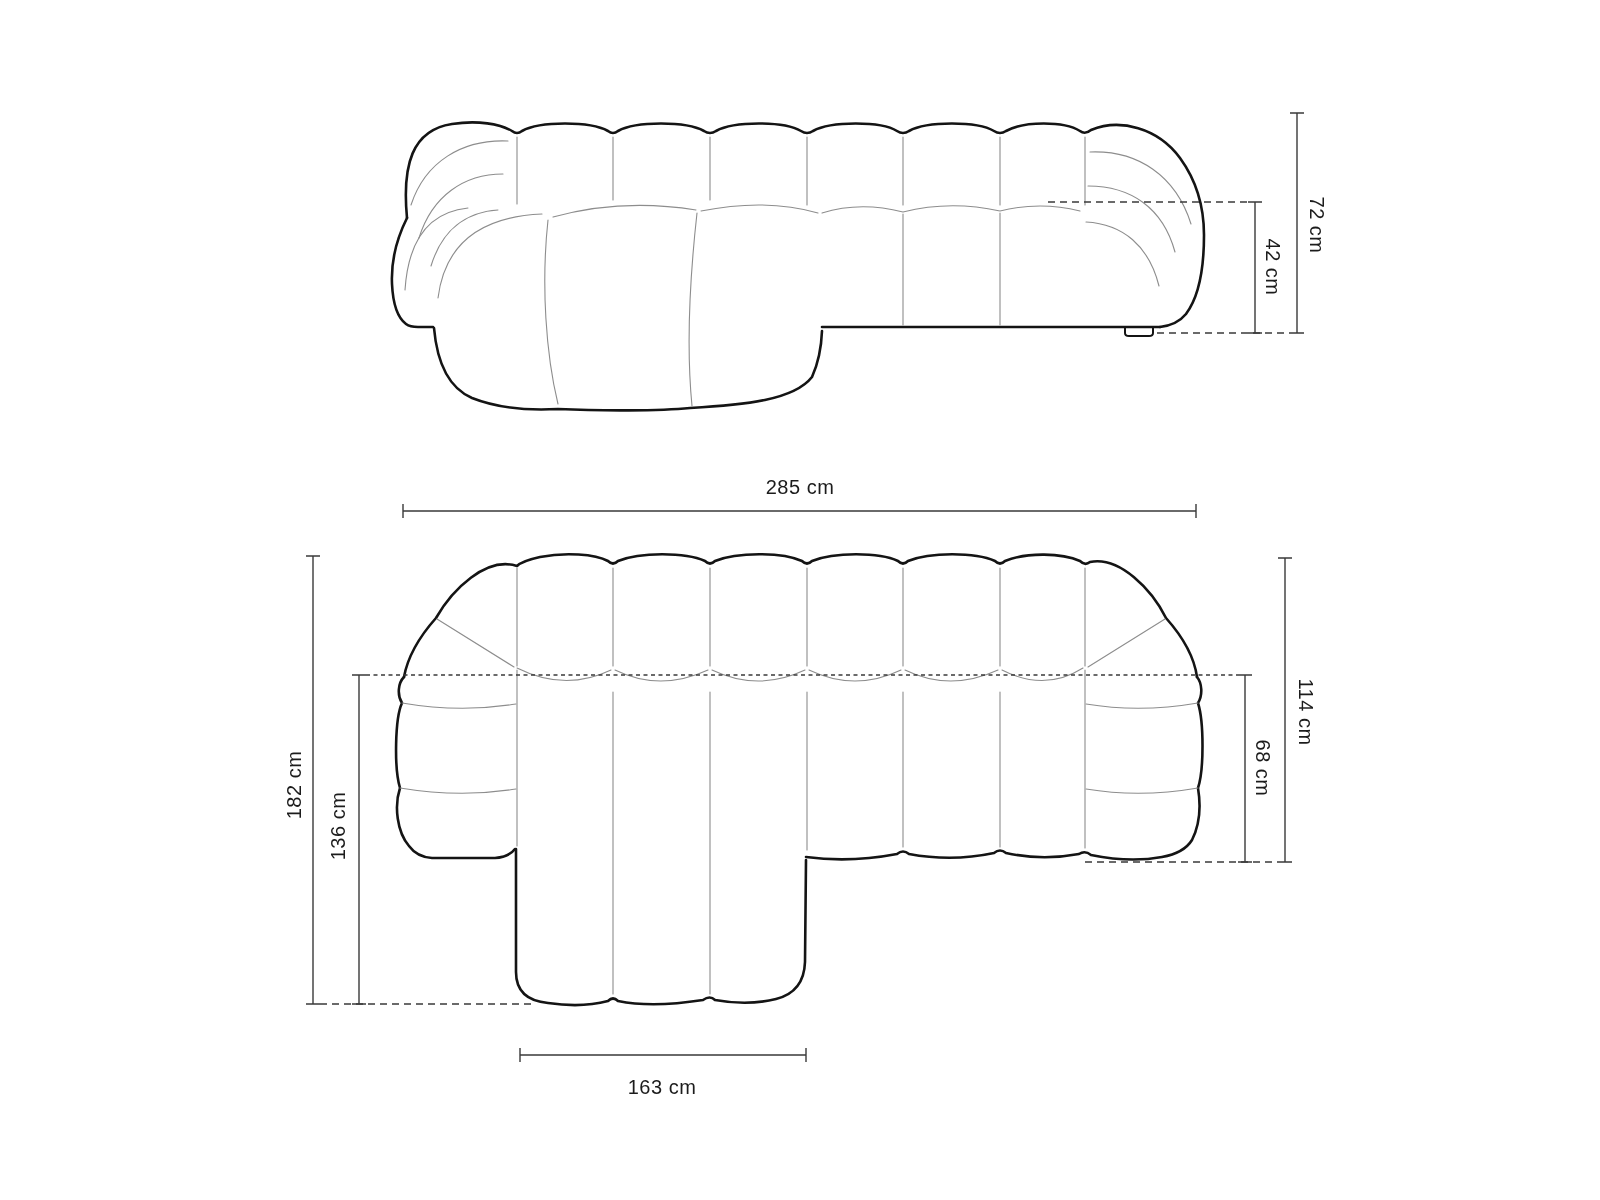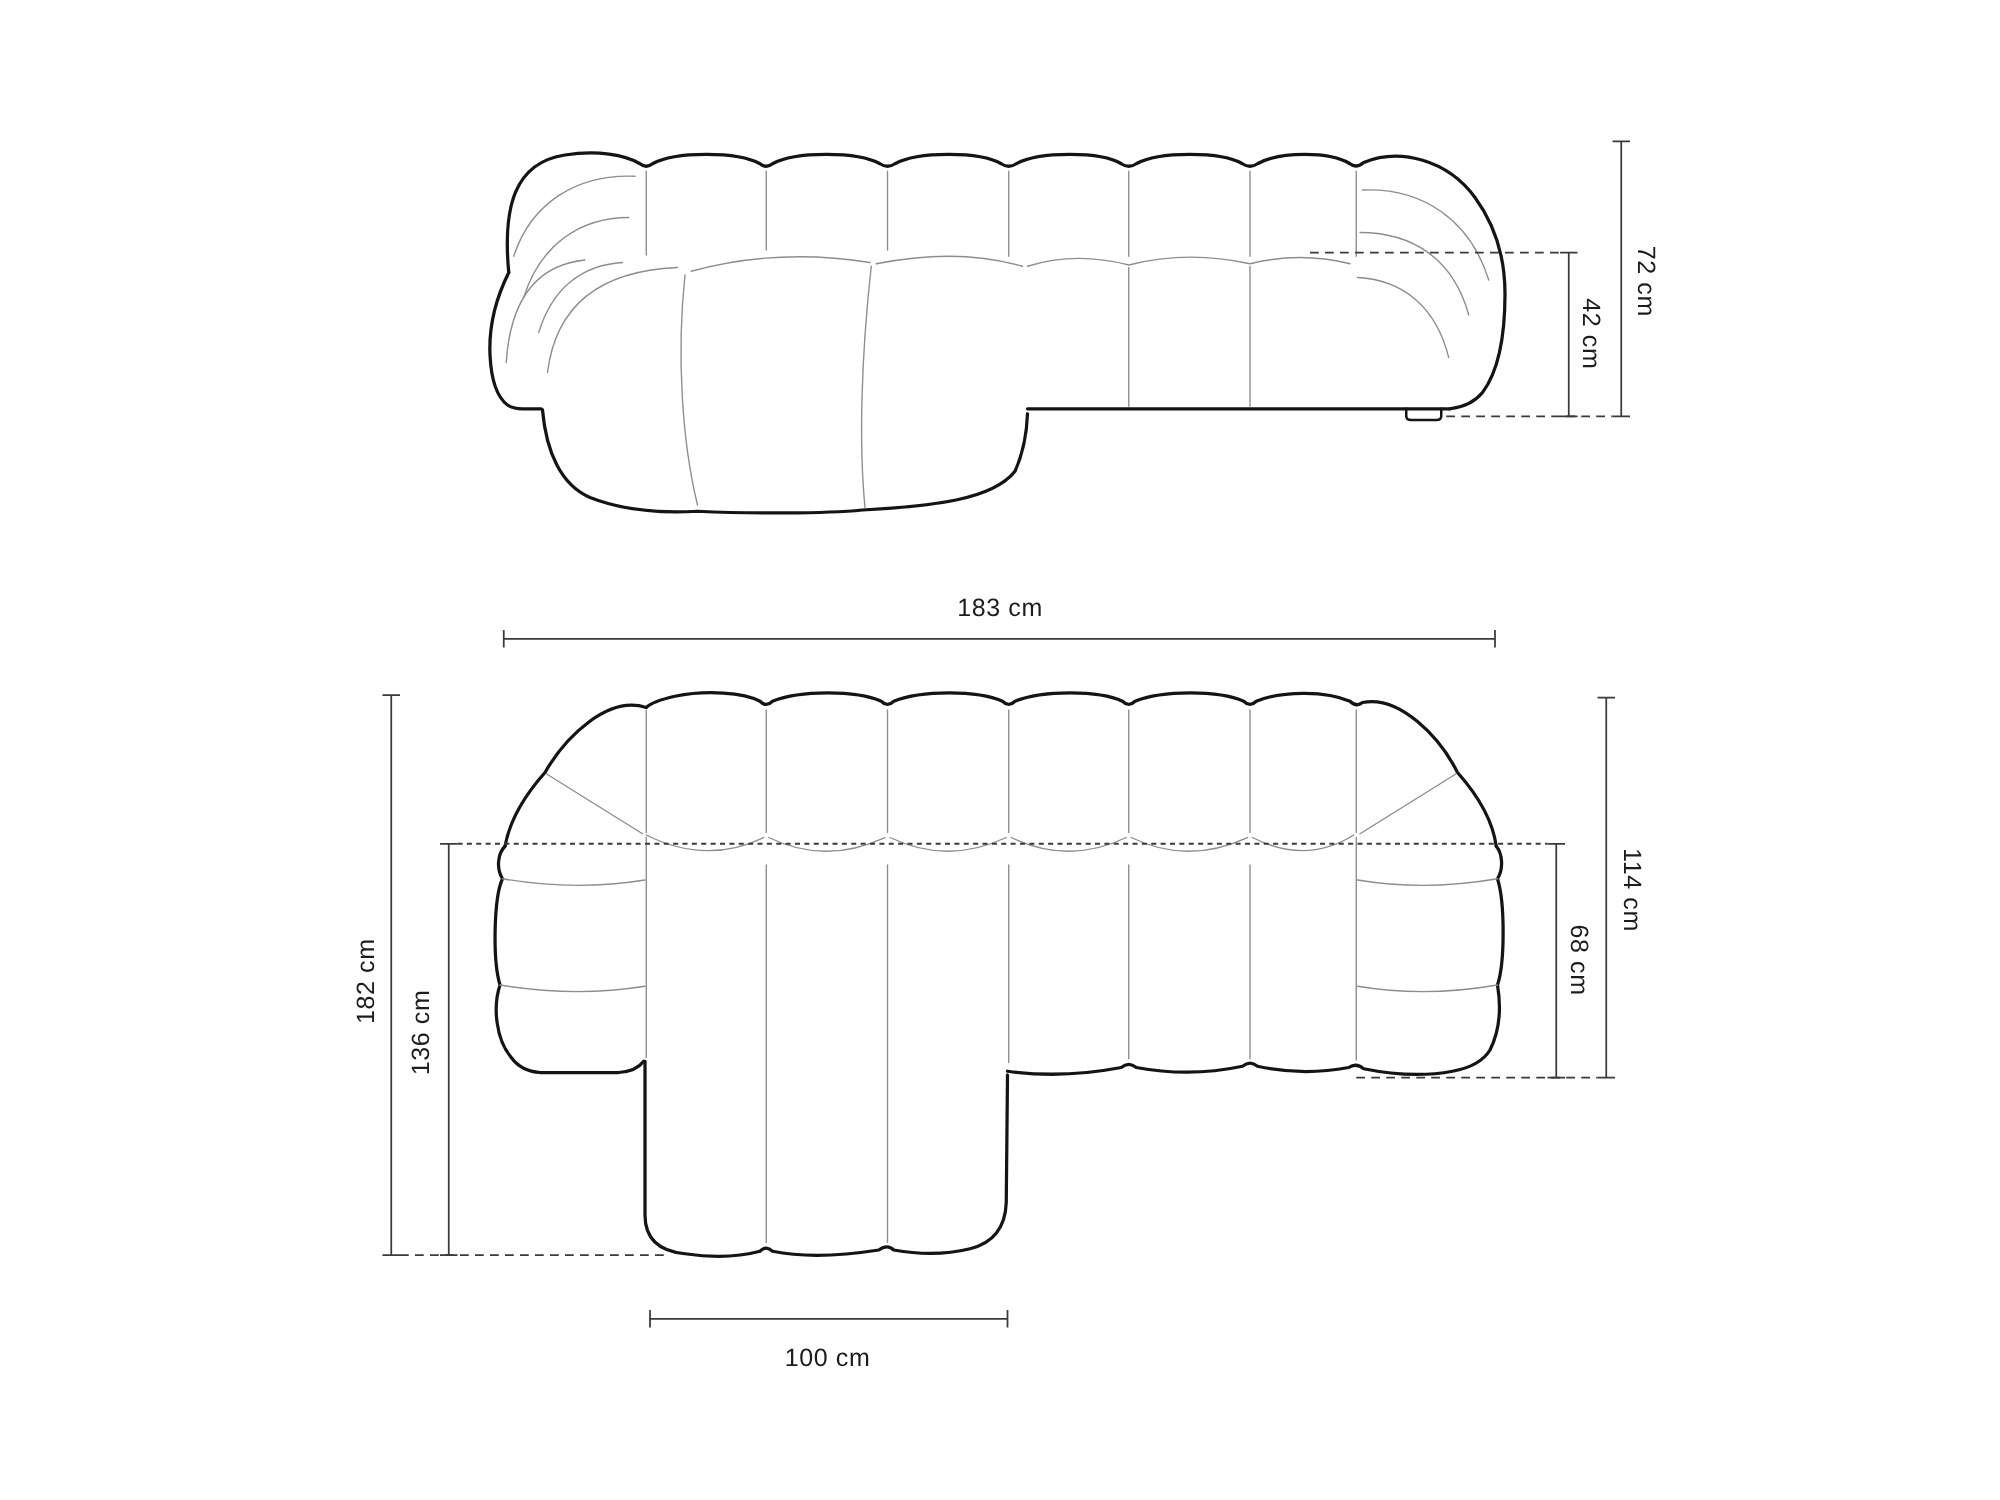--- a/index.html
+++ b/index.html
@@ -196,20 +196,20 @@
 
       <path class="dotline" d="M 366,675 H 1238"></path>
 
       <path class="dashline" d="M 320,1004 H 536"></path>
       <path class="dashline" d="M 1085,862 H 1278"></path>
     </g>
   </svg>
 
   <div class="dim-label rot-cw" style="left:1316px; top:225px;">72 cm</div>
   <div class="dim-label rot-cw" style="left:1272px; top:267px;">42 cm</div>
-  <div class="dim-label" style="left:800px;  top:487px;">183 cm</div>
+  <div class="dim-label" style="left:800px;  top:487px;">285 cm</div>
   <div class="dim-label rot-ccw" style="left:294px;  top:785px;">182 cm</div>
   <div class="dim-label rot-ccw" style="left:338px;  top:826px;">136 cm</div>
   <div class="dim-label rot-cw" style="left:1305px; top:712px;">114 cm</div>
   <div class="dim-label rot-cw" style="left:1262px; top:768px;">68 cm</div>
-  <div class="dim-label" style="left:662px;  top:1087px;">100 cm</div>
+  <div class="dim-label" style="left:662px;  top:1087px;">163 cm</div>
 
 </div>
 
 </body></html>

